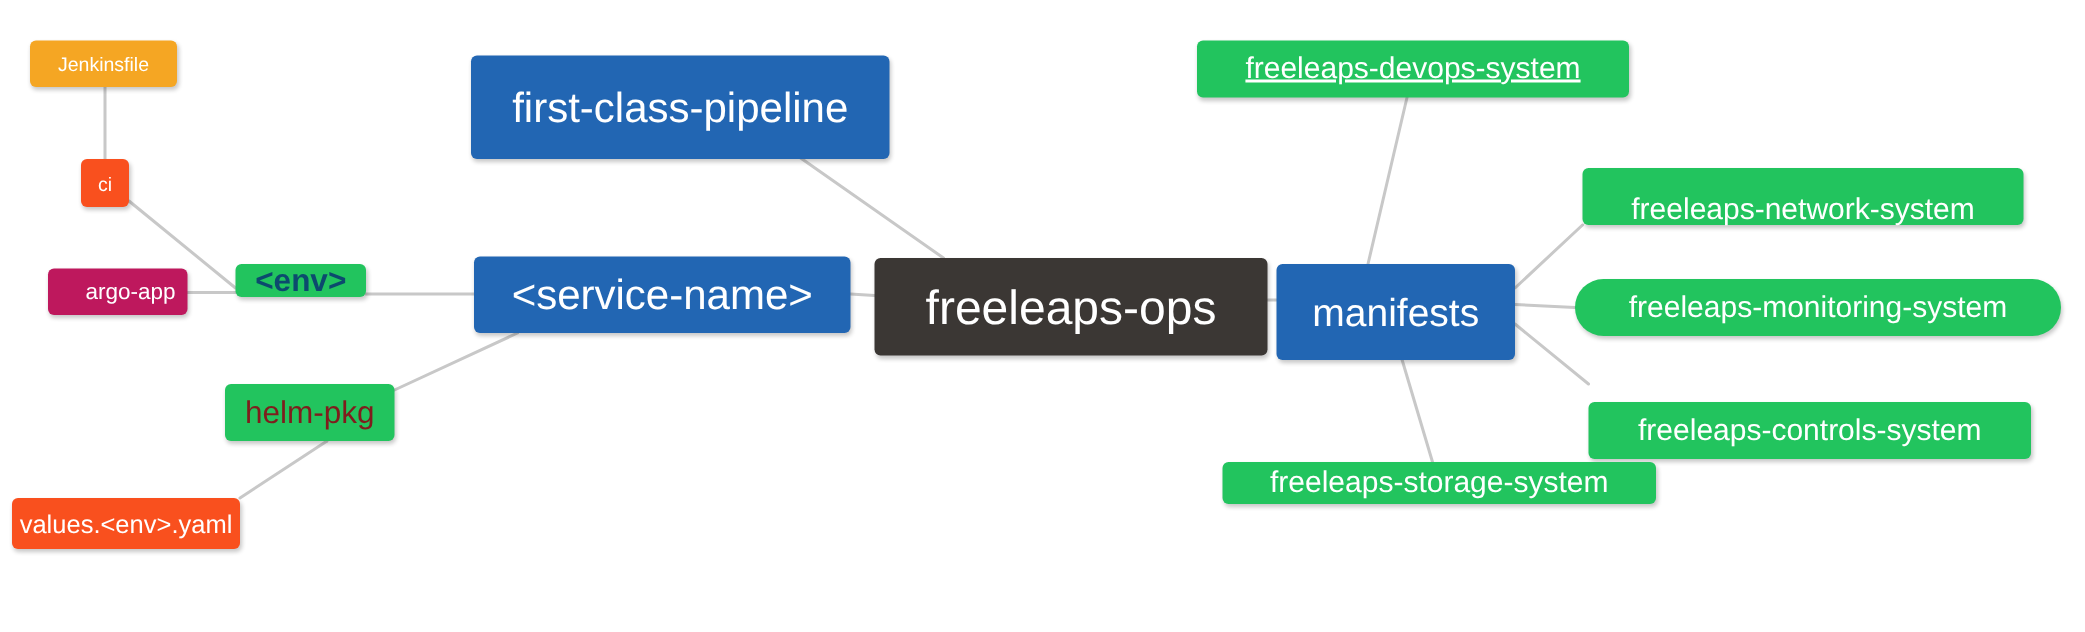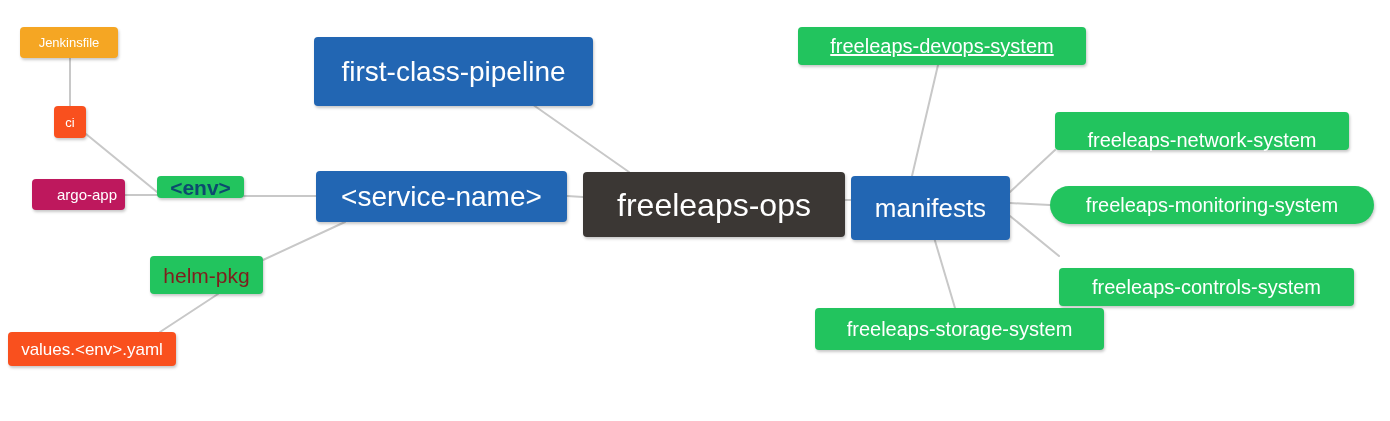--- a/index.html
+++ b/index.html
@@ -68,21 +68,21 @@
       </div>
       <div class="node" style="left: 32px; top: 179px; width: 93px; height: 31px; background: #be185d; font-size: 15px; color: rgb(255, 255, 255); padding-left: 17px;">
         <span>argo-app</span>
       </div>
       <div class="node" style="left: 157px; top: 176px; width: 87px; height: 22px; background: rgb(34, 196, 94); font-size: 21px; color: #0c4a6e; font-weight: bold;">
         <span>&lt;env&gt;</span>
       </div>
       <div class="node" style="left: 150px; top: 256px; width: 113px; height: 38px; background: rgb(34, 196, 94); font-size: 21px; color: #7f1d1d; text-align: right;">
         <span>helm-pkg</span>
       </div>
-      <div class="node" style="left: 8px; top: 332px; width: 168px; height: 34px; background: rgb(249, 80, 30); font-size: 17px; color: rgb(255, 255, 255);">
+      <div class="node" style="left: 8px; top: 332px; width: 152px; height: 34px; background: rgb(249, 80, 30); font-size: 17px; color: rgb(255, 255, 255);">
         <span>values.&lt;env&gt;.yaml</span>
       </div>
       <div class="node" style="left: 314px; top: 37px; width: 279px; height: 69px; background: rgb(34, 102, 179); font-size: 28px; color: rgb(255, 255, 255);">
         <span>first-class-pipeline</span>
       </div>
       <div class="node" style="left: 316px; top: 171px; width: 251px; height: 51px; background: rgb(34, 102, 179); font-size: 28px; color: rgb(255, 255, 255);">
         <span>&lt;service-name&gt;</span>
       </div>
       <div class="node" style="left: 583px; top: 172px; width: 262px; height: 65px; background: rgb(59, 55, 52); font-size: 32px; color: rgb(255, 255, 255);">
         <span>freeleaps-ops</span>
@@ -95,17 +95,17 @@
       </div>
       <div class="node" style="left: 1055px; top: 112px; width: 294px; height: 38px; background: rgb(34, 196, 94); font-size: 20px; color: rgb(255, 255, 255); align-items: flex-end;">
         <span>freeleaps-network-system</span>
       </div>
       <div class="node" style="left: 1050px; top: 186px; width: 324px; height: 38px; background: rgb(34, 196, 94); font-size: 20px; color: rgb(255, 255, 255); border-radius: 19px;">
         <span>freeleaps-monitoring-system</span>
       </div>
       <div class="node" style="left: 1059px; top: 256px; width: 295px; height: 38px; background: rgb(34, 196, 94); font-size: 20px; color: rgb(255, 255, 255); margin-top: 12px;">
         <span>freeleaps-controls-system</span>
       </div>
-      <div class="node" style="left: 815px; top: 308px; width: 289px; height: 42px; background: rgb(34, 196, 94); font-size: 20px; color: rgb(255, 255, 255);">
+      <div class="node" style="left: 815px; top: 308px; width: 289px; height: 28px; background: rgb(34, 196, 94); font-size: 20px; color: rgb(255, 255, 255);">
         <span>freeleaps-storage-system</span>
       </div>
     </div>
 </div>
 
 </body></html>

